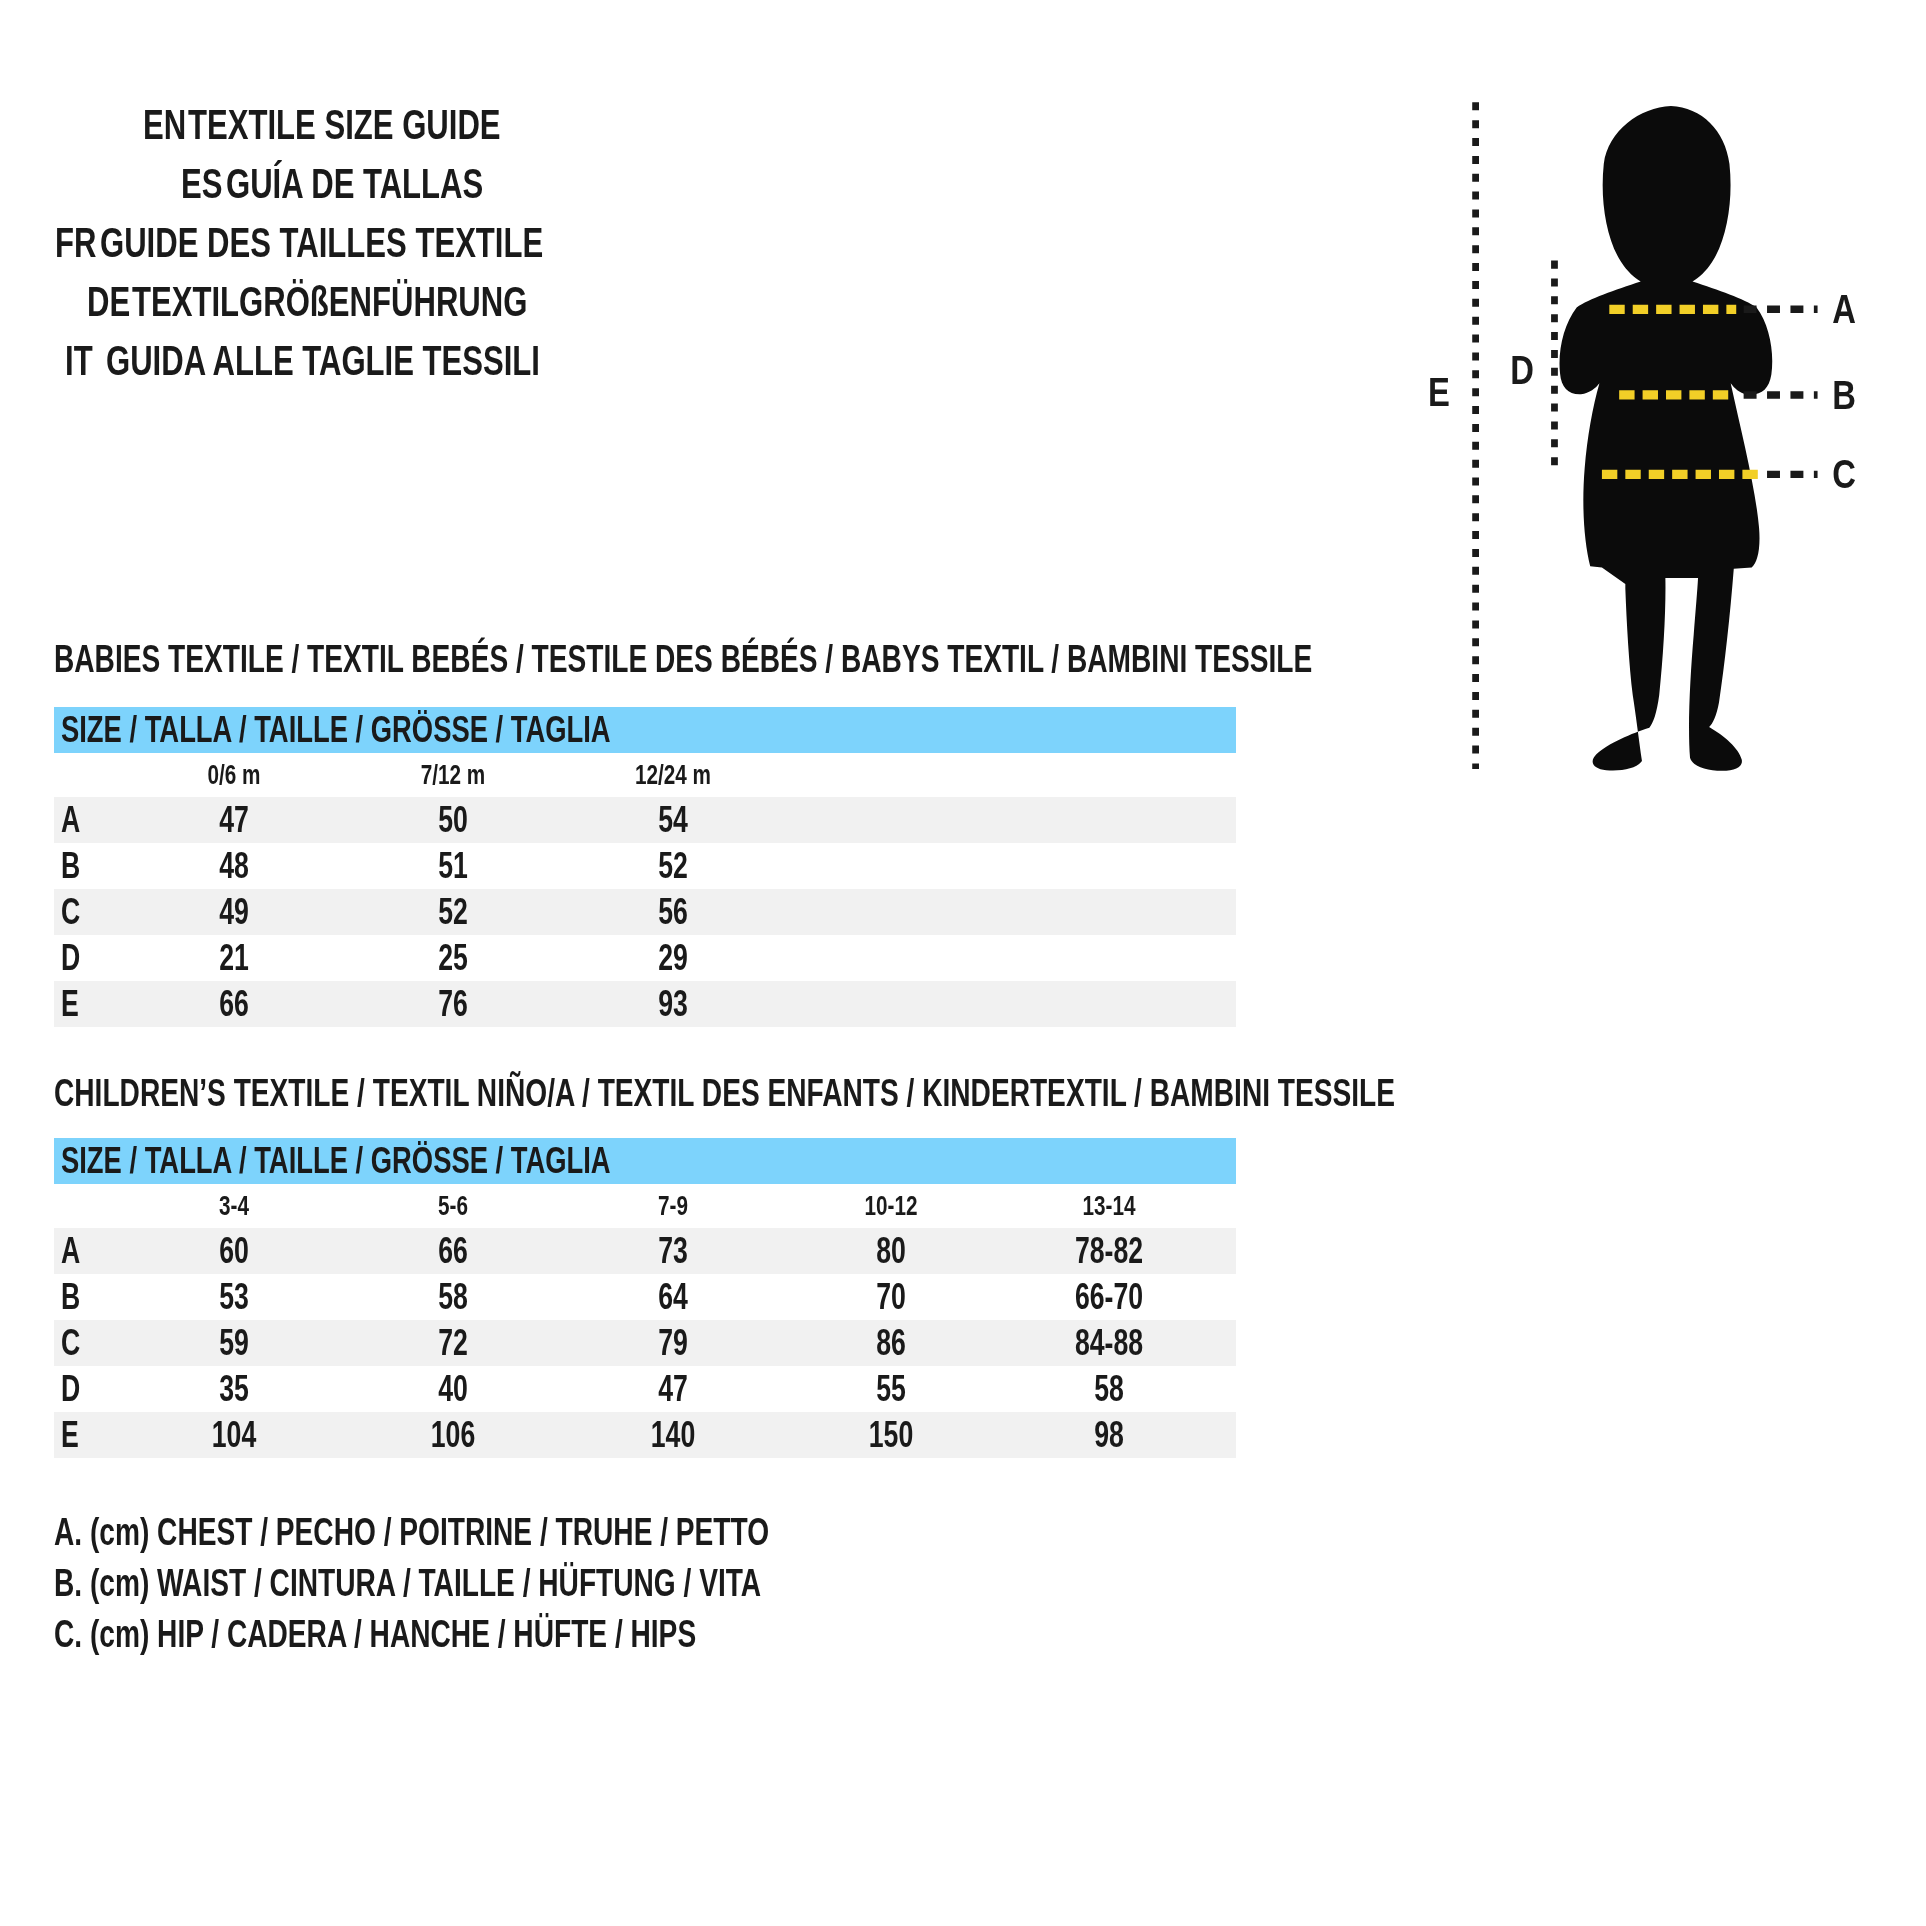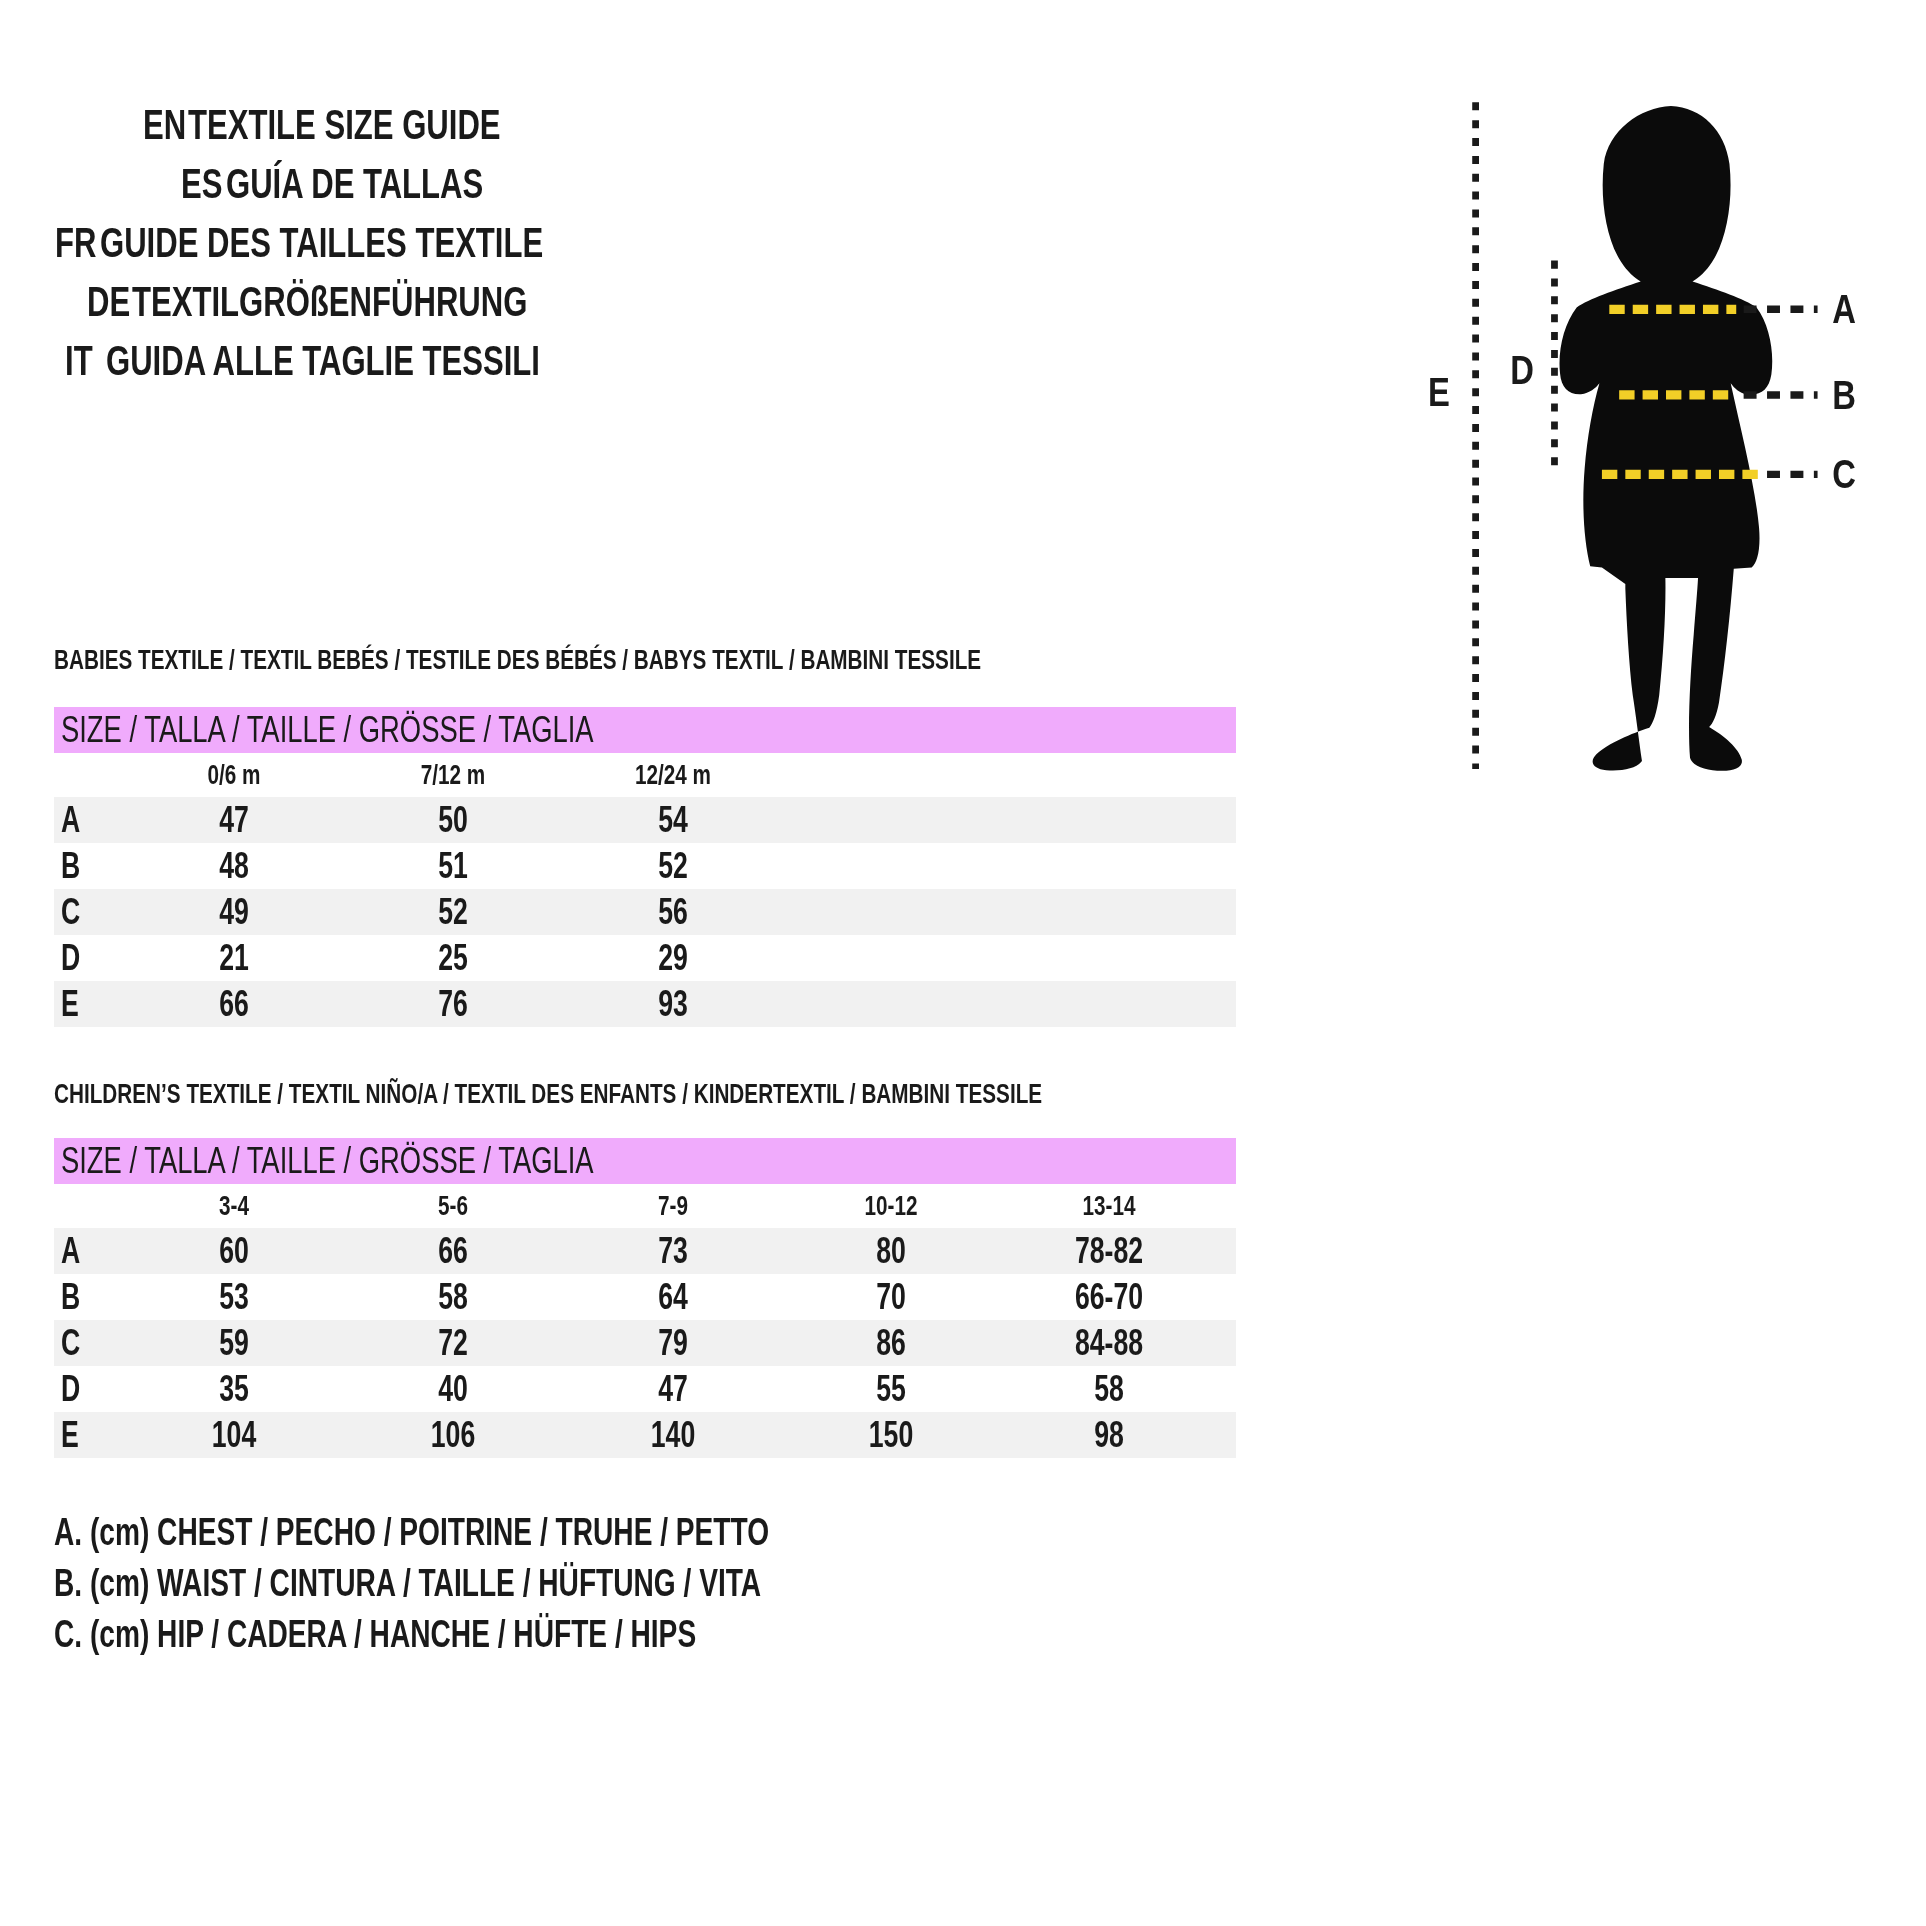--- a/index.html
+++ b/index.html
@@ -10,29 +10,29 @@
   .cx{display:inline-block;transform:scaleX(0.74);transform-origin:0 50%;white-space:nowrap;}
   .cxc{display:inline-block;transform:scaleX(0.74);transform-origin:50% 50%;white-space:nowrap;}
 
   
   .langs{position:absolute;left:55px;top:95px;font-size:42px;font-weight:bold;text-align:center;}
   .lang-row{height:59px;line-height:59px;}
   .lang-code{display:inline-block;width:45px;vertical-align:top;}
   .lang-name{display:inline-block;vertical-align:top;}
 
   
-  .sec-heading{position:absolute;left:54px;font-size:28px;font-weight:bold;line-height:43px;}
+  .sec-heading{position:absolute;left:54px;font-size:38px;font-weight:bold;line-height:43px;}
   .heading-babies{top:638px;}
   .heading-children{top:1072px;}
 
   
   .sizetable{position:absolute;left:54px;width:1182px;}
   .t-babies{top:707px;}
   .t-children{top:1138px;}
-  .t-bar{height:46px;line-height:46px;background:#f0abfc;font-size:37px;font-weight:normal;padding-left:7.4px;box-sizing:border-box;}
+  .t-bar{height:46px;line-height:46px;background:#7dd3fc;font-size:37px;font-weight:bold;padding-left:7.4px;box-sizing:border-box;}
   .t-colhead{position:relative;height:44px;line-height:44px;font-size:28px;font-weight:bold;}
   .t-row{position:relative;height:46px;line-height:46px;font-size:36px;font-weight:bold;}
   .t-row.alt{background:#f1f1f1;}
   .t-cell{position:absolute;top:0;transform:translateX(-50%);}
   .t-cell .cxc{line-height:inherit;}
   .c1{left:180px;} .c2{left:399px;} .c3{left:619px;} .c4{left:837px;} .c5{left:1055px;}
   .t-rowlabel{position:absolute;left:7.4px;top:0;}
 
   
   .legend{position:absolute;left:54px;top:1507px;font-size:38px;font-weight:bold;}

